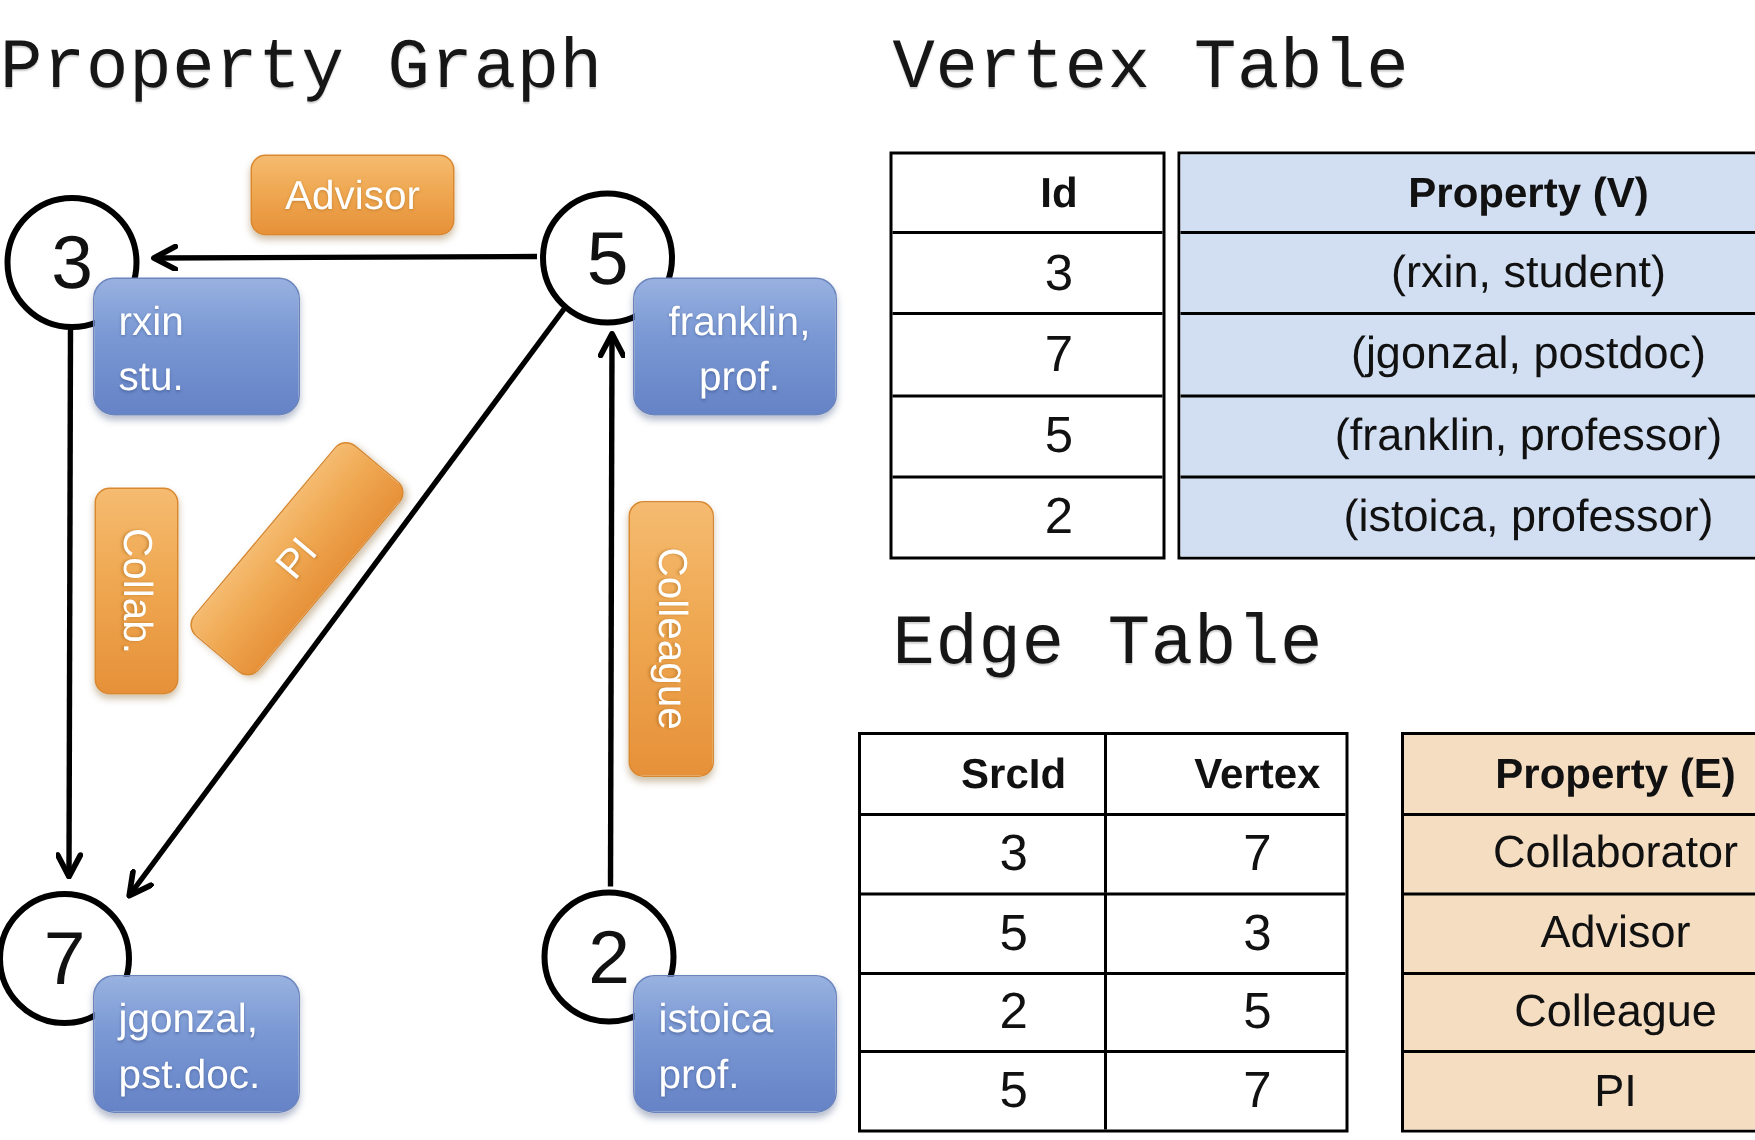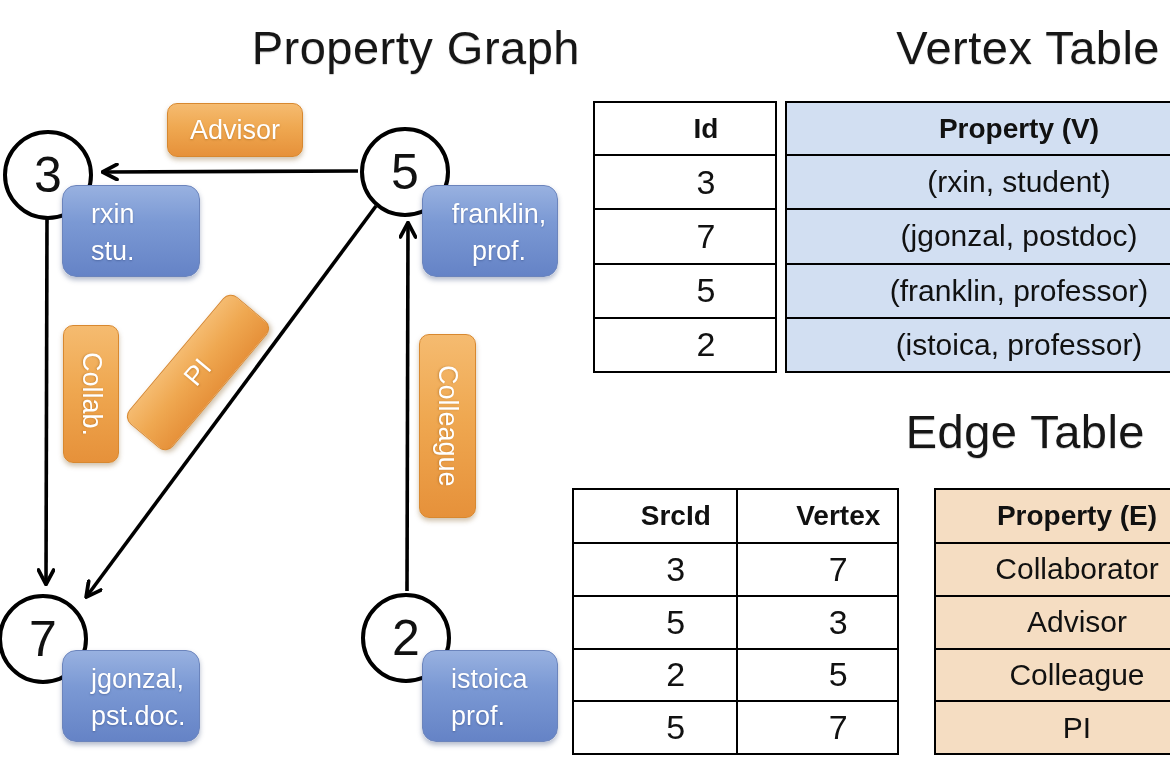--- a/index.html
+++ b/index.html
@@ -14,23 +14,24 @@
   }
   .abs { position: absolute; }
 
   
   .big-title {
     position: absolute;
     font-size: 47px;
     font-weight: 300;
     letter-spacing: 0.5px;
     color: #161616;
-    text-align: right;
+    text-align: left;
     white-space: nowrap;
     text-shadow: 0 1px 1px rgba(0,0,0,0.18);
+    font-family: Liberation Mono, monospace;
   }
 
   
   .node {
     position: absolute;
     width: 90px;
     height: 90px;
     border: 4px solid #000;
     border-radius: 50%;
     background: #fff;
@@ -65,21 +66,21 @@
   
   .pill-blue {
     position: absolute;
     background: linear-gradient(180deg, #98b1e0 0%, #7b99d4 40%, #6583c6 100%);
     border: 1px solid #6b84bc;
     border-radius: 14px;
     box-shadow: 0 3px 5px rgba(40, 60, 110, 0.35);
     color: #ffffff;
     font-size: 27px;
     line-height: 1.38;
-    padding: 10px 10px 8px 28px;
+    padding: 10px 10px 8px 16px;
     text-shadow: 0 1px 2px rgba(40,60,110,0.4);
   }
 
   
   .subtable {
     position: absolute;
     border: 2.5px solid #000;
     background: #fff;
     display: grid;
   }

